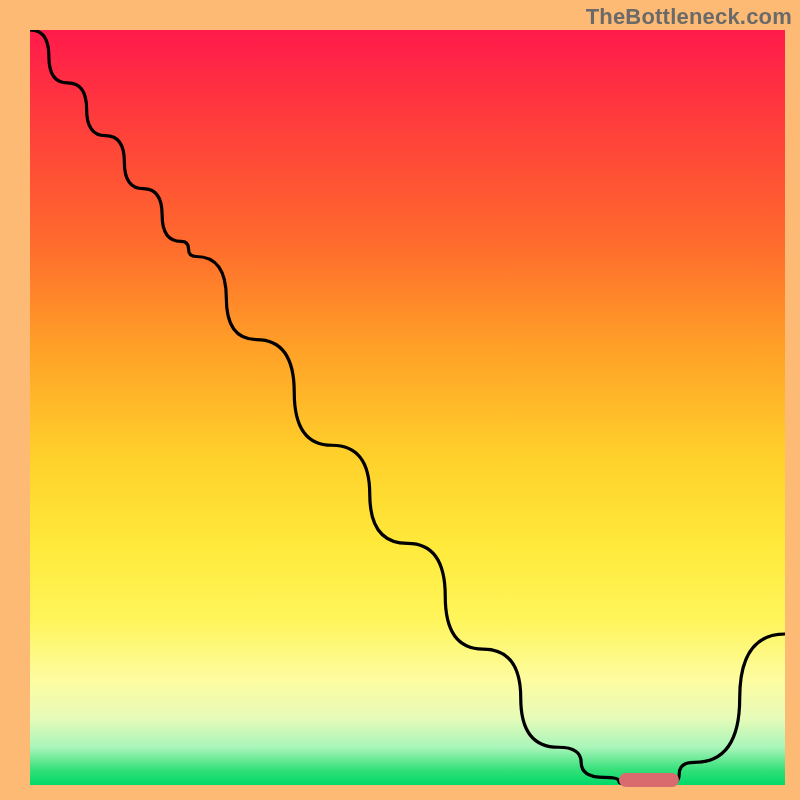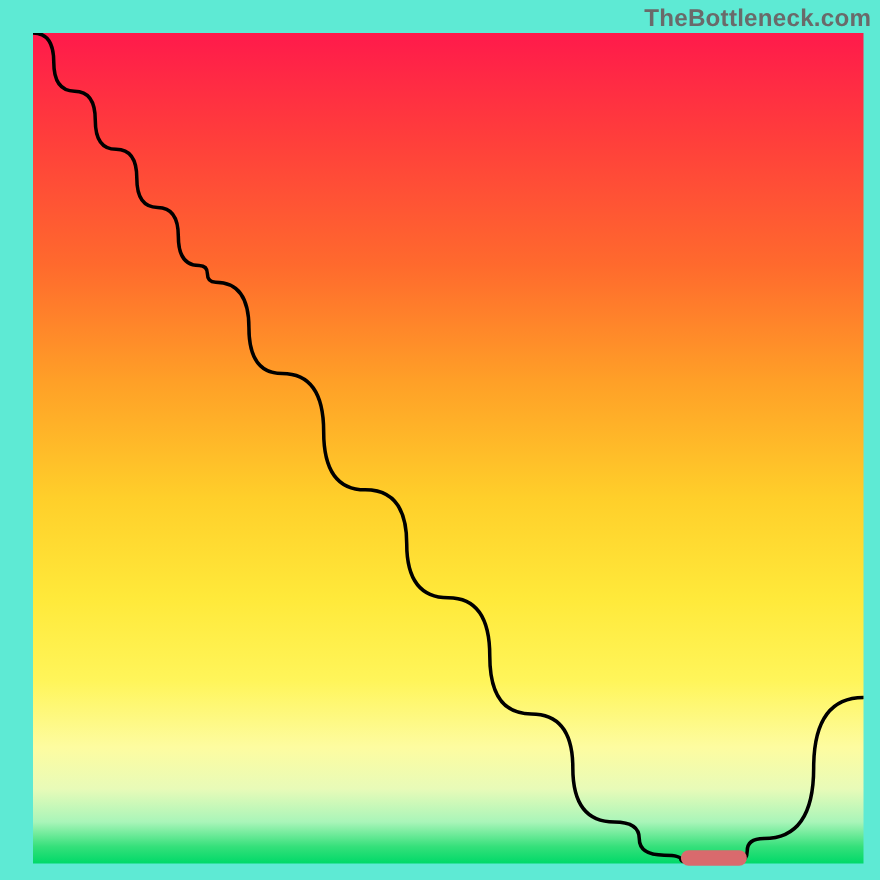--- a/index.html
+++ b/index.html
@@ -8,21 +8,21 @@
     width: 800px;
     height: 800px;
     background: #000;
     overflow: hidden;
     font-family: Arial, Helvetica, sans-serif;
   }
   .stage {
     position: relative;
     width: 800px;
     height: 800px;
-    background: #5eead4;
+    background: #fdba74;
   }
   .plot {
     position: absolute;
     left: 30px;
     top: 30px;
     width: 755px;
     height: 755px;
     background: linear-gradient(to bottom,
       #ff1a4b 0%,
       #ff3c3c 12%,

